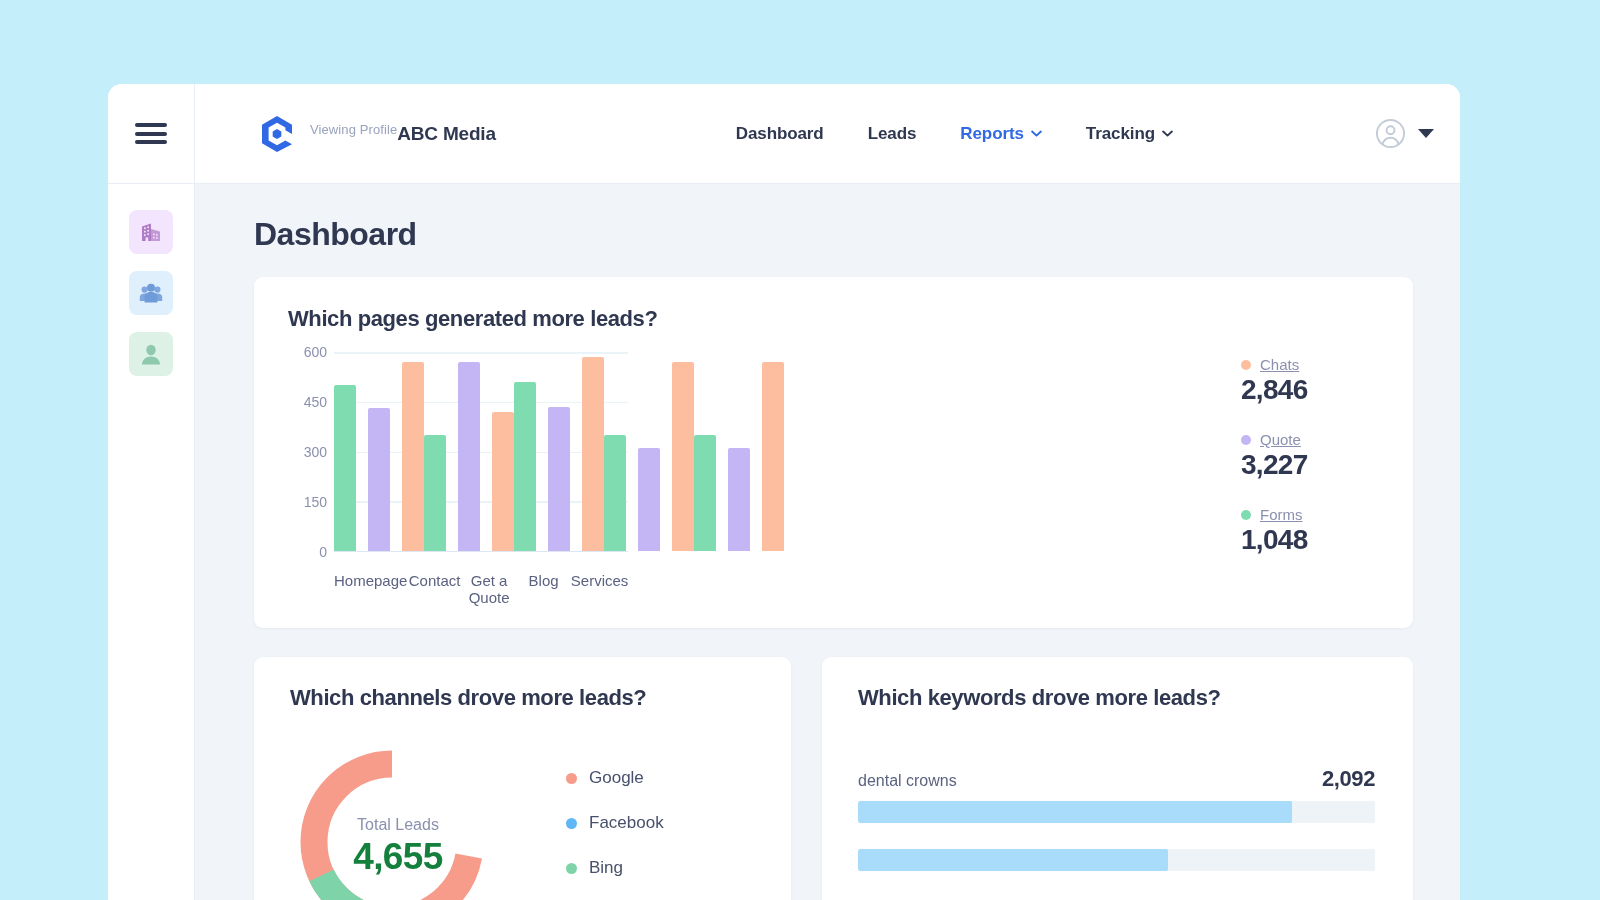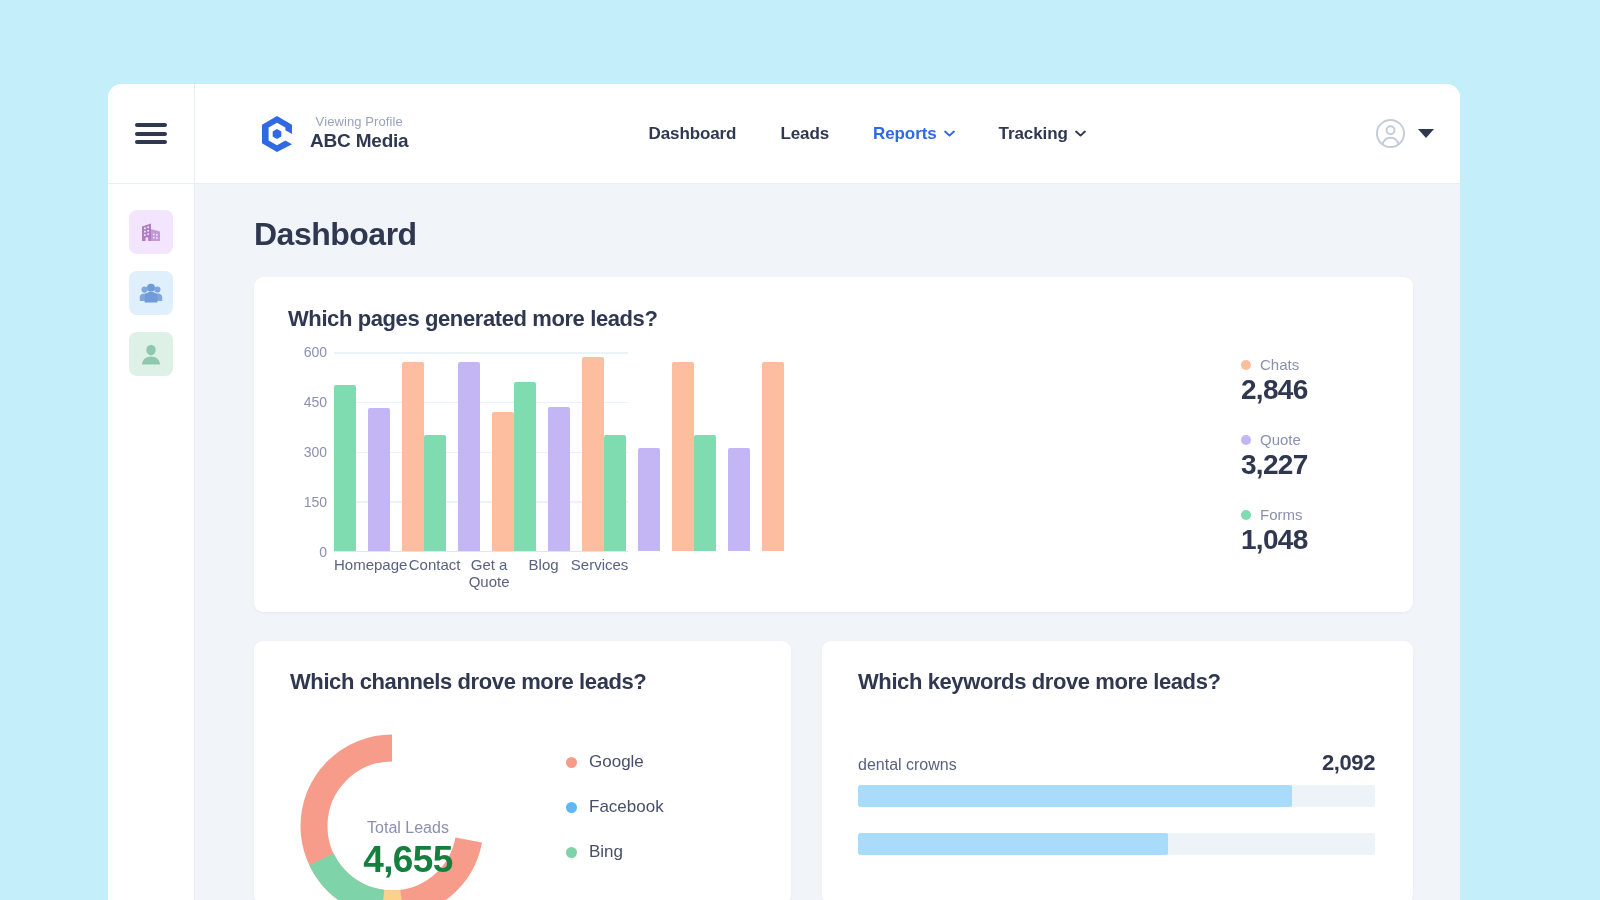--- a/index.html
+++ b/index.html
@@ -50,21 +50,21 @@
 
   .topbar-right {
     flex: 1 1 auto;
     display: flex;
     align-items: center;
     padding: 0 26px 0 62px;
   }
 
   .brand { display: flex; align-items: center; gap: 13px; }
   .brand-logo { width: 40px; height: 40px; flex: 0 0 40px; }
-  .brand-text { display: flex; flex-direction: column; line-height: 1.15; text-align: center; }
+  .brand-text { display: flex; line-height: 1.15; text-align: center; }
   .viewing-label { font-size: 13px; color: #9aa3bd; letter-spacing: .1px; }
   .profile-name { font-size: 19px; font-weight: bold; color: #2f3850; letter-spacing: -.2px; }
 
   .mainnav {
     display: flex;
     align-items: center;
     gap: 44px;
     margin-left: 240px;
   }
   .nav-item {
@@ -164,50 +164,49 @@
   }
   .gridline { position: absolute; left: 0; right: 0; height: 1.5px; background: #eaf3f8; }
 
   .groups {
     position: absolute; left: 0; right: 0; bottom: 0; top: 0;
     display: flex;
   }
   .group { flex: 1 1 0; display: flex; align-items: flex-end; justify-content: center; gap: 12px; }
   .bar { width: 22px; border-top-left-radius: 2px; border-top-right-radius: 2px; }
 
-  .x-labels { display: flex; margin-top: 4px; }
+  .x-labels { display: flex; margin-top: 20px; }
   .x-labels .xl { flex: 1 1 0; text-align: center; font-size: 15px; color: #5b6280; }
 
   .legend-stats {
     width: 168px;
     flex: 0 0 168px;
     padding-left: 30px;
     padding-top: 4px;
   }
   .stat { margin-bottom: 25px; }
   .stat:last-child { margin-bottom: 0; }
   .stat-head { display: flex; align-items: center; gap: 9px; margin-bottom: 1px; }
   .dot { width: 10px; height: 10px; border-radius: 50%; flex: 0 0 10px; }
-  .stat-label { font-size: 15px; color: #8b90ae; }
+  .stat-label { font-size: 15px; color: #8b90ae; text-decoration: underline; }
   .stat-value { font-size: 28px; font-weight: bold; color: #2f3850; letter-spacing: -.7px; }
 
   
   .bottom-row { display: flex; gap: 31px; margin-top: 29px; }
   .channels-card { width: 537px; flex: 0 0 537px; padding: 28px 34px 0 36px; }
   .keywords-card { flex: 1 1 auto; padding: 28px 38px 0 36px; }
 
   .donut-row { display: flex; align-items: flex-start; margin-top: 29px; }
   .donut-holder { position: relative; width: 204px; height: 180px; flex: 0 0 204px; }
   .donut-holder svg { position: absolute; left: 0; top: 0; }
   .donut-center {
     position: absolute;
-    left: 16px; top: 76px;
+    left: 6px; top: 76px;
     width: 204px;
     text-align: center;
-    margin-top: 19px;
   }
   .donut-center .dc-label { font-size: 16px; color: #8b90ae; margin-bottom: 2px; }
   .donut-center .dc-value { font-size: 37px; font-weight: bold; color: #15803d; letter-spacing: -.6px; }
 
   .donut-legend { padding-left: 72px; padding-top: 28px; }
   .dl-item { display: flex; align-items: center; gap: 12px; margin-bottom: 25px; }
   .dl-item .dot { width: 11px; height: 11px; flex: 0 0 11px; }
   .dl-label { font-size: 17px; color: #48506b; }
 
   .kw-list { margin-top: 31px; }

